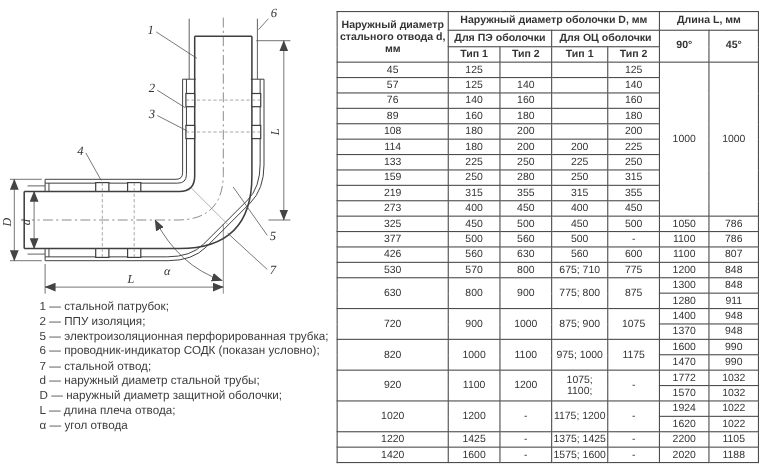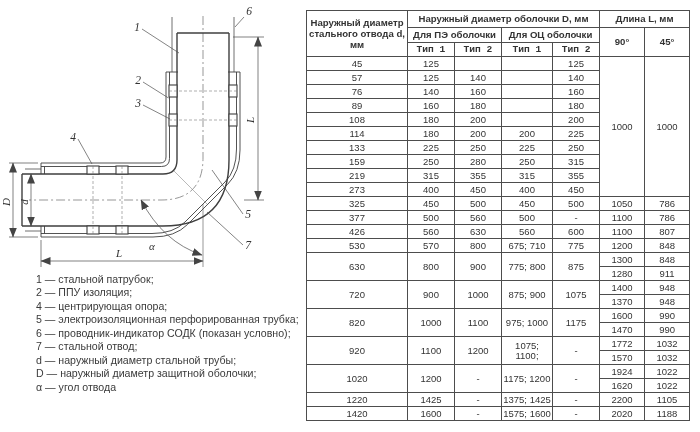--- a/index.html
+++ b/index.html
@@ -25,21 +25,21 @@
   #legend{position:absolute;left:36px;top:273px;width:286px;}
   .leg-item{font-size:10.6px;line-height:13.45px;color:#3a3a3a;white-space:nowrap;}
   
   #spec{position:absolute;left:306px;top:10px;}
   table{border-collapse:collapse;table-layout:fixed;width:357px;border:1.4px solid #474747;}
   th,td{border:1px solid #4d4d4d;text-align:center;vertical-align:middle;padding:0 1px;
         overflow:hidden;}
   thead th{font-size:9.6px;font-weight:bold;color:#333;line-height:1.15;}
   thead tr:nth-child(1) th{height:16px;}
   thead tr:nth-child(2) th{height:14px;}
-  thead tr:nth-child(3) th{height:13px;font-family:Liberation Mono, monospace;}
+  thead tr:nth-child(3) th{height:13px;}
   tbody td{font-size:9.5px;color:#333;height:13px;line-height:1.05;}
 </style>
 </head>
 <body>
 
 <div id="stage">
 
   <svg id="drawing" viewBox="0 0 300 272">
     <defs>
       <marker id="arr" markerWidth="11" markerHeight="8" refX="9.5" refY="4" orient="auto-start-reverse" markerUnits="userSpaceOnUse">
@@ -112,26 +112,26 @@
     <text class="dlbl" x="251" y="120" text-anchor="middle" transform="rotate(-90 251 120)">L</text>
     <text class="dlbl" x="7" y="202" text-anchor="middle" transform="rotate(-90 7 202)">D</text>
     <text class="dlbl" x="24.5" y="202" text-anchor="middle" transform="rotate(-90 24.5 202)">d</text>
     <text class="dlbl" x="116" y="257" text-anchor="middle">L</text>
     <text class="dlbl" x="149" y="250" text-anchor="middle">α</text>
   </svg>
 
   <div id="legend">
     <div class="leg-item">1 — стальной патрубок;</div>
     <div class="leg-item">2 — ППУ изоляция;</div>
-    <div class="leg-item">4 — центрирующая опора;</div>
     <div class="leg-item">5 — электроизоляционная перфорированная трубка;</div>
     <div class="leg-item">6 — проводник-индикатор СОДК (показан условно);</div>
     <div class="leg-item">7 — стальной отвод;</div>
     <div class="leg-item">d — наружный диаметр стальной трубы;</div>
     <div class="leg-item">D — наружный диаметр защитной оболочки;</div>
+    <div class="leg-item">L — длина плеча отвода;</div>
     <div class="leg-item">α — угол отвода</div>
   </div>
 
   <div id="spec">
     <table>
       <colgroup>
         <col style="width:101px">
           <col style="width:47px">
           <col style="width:47px">
         <col style="width:51px">

